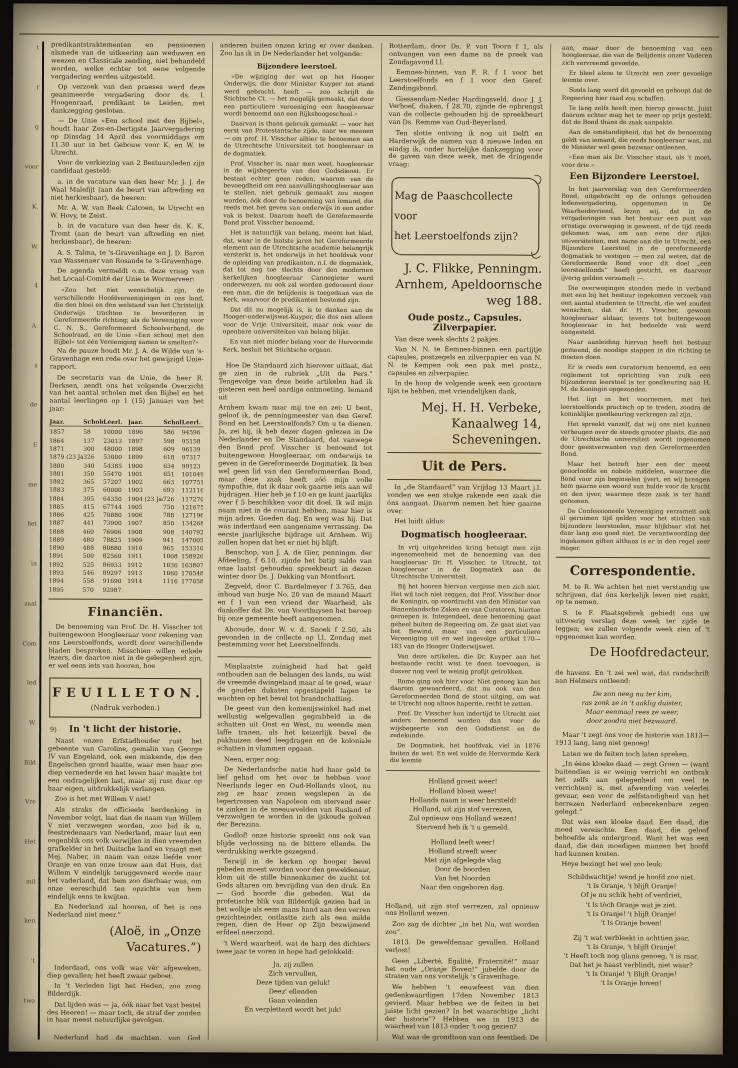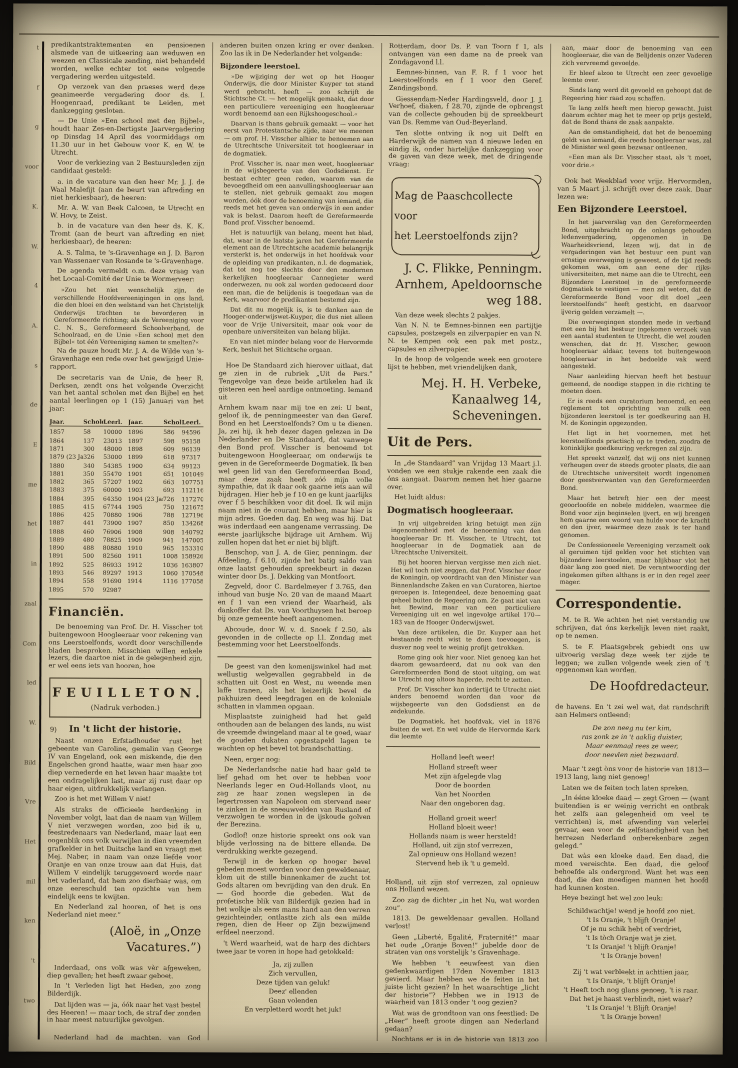--- a/index.html
+++ b/index.html
@@ -15,21 +15,21 @@
   .cols{position:absolute;left:6px;right:8px;top:30px;bottom:12px;display:flex;border-top:1.2px solid rgba(45,35,18,.85);padding-top:7px;}
   .edge{width:20px;flex:none;display:flex;flex-direction:column;justify-content:space-between;align-items:flex-end;
     padding:2px 3px 36px 0;border-right:2.5px solid #171310;font-size:6px;color:rgba(45,35,18,.8);overflow:hidden;}
   .edge .frag{white-space:nowrap;}
   .col{flex:1;padding:0 7px;overflow:hidden;border-right:1px solid rgba(45,35,18,.5);min-width:0;}
   .col:last-child{border-right:none;}
   .para{margin:0 0 2.5px;font-size:6.5px;line-height:1.22;text-align:justify;text-indent:7px;}
   .para.noindent{text-indent:0;}
   .para.small{font-size:6px;line-height:1.24;padding-left:4px;}
   .para.gap{margin-top:10px;}
-  .h{font-weight:bold;}
+  .h{text-align:center;font-weight:bold;}
   .h.xl{font-size:13px;margin:5px 0 6px;}
   .h.lg{font-size:12px;margin:4px 0 5px;letter-spacing:.5px;}
   .h.md{font-size:9px;margin:0 0 4px;}
   .h.sm{font-size:6.9px;margin:4px 0 2px;}
   .rule{border-top:1px solid rgba(45,35,18,.85);margin:5px 0;}
   .rule.thin{border-top-width:.5px;margin:2px 0 4px;}
   .divider{border-top:1px solid rgba(45,35,18,.75);margin:7px 0 6px;}
   .stats{display:grid;grid-template-columns:22% 13% 16% 23% 12% 14%;font-size:5.9px;line-height:1.4;margin:4px 0 4px;}
   .stats .hd{font-weight:bold;border-bottom:.5px solid rgba(45,35,18,.6);margin-bottom:1px;}
   .stats span{white-space:nowrap;overflow:hidden;}
@@ -253,22 +253,22 @@
         <p class="para small">Prof. Visscher is, naar men weet, hoogleeraar in de wijsbegeerte van den Godsdienst. Er bestaat echter geen reden, waarom van de bevoegdheid om een aanvullingshoogleeraar aan te stellen, niet gebruik gemaakt zou mogen worden, óók door de benoeming van iemand, die reeds met het geven van onderwijs in een ander vak is belast. Daarom heeft de Gereformeerde Bond prof. Visscher benoemd.</p>
         <p class="para small">Het is natuurlijk van belang, meent het blad, dat, waar in de laatste jaren het Gereformeerde element aan de Utrechtsche academie belangrijk versterkt is, het onderwijs in het hoofdvak voor de opleiding van predikanten, n.l. de dogmatiek, dat tot nog toe slechts door den modernen kerkelijken hoogleeraar Cannegieter werd onderwezen, nu ook zal worden gedoceerd door een man, die de belijdenis is toegedaan van de Kerk, waarvoor de predikanten bestemd zijn.</p>
         <p class="para small">Dat dit nu mogelijk is, is te danken aan de Hooger-onderwijswet-Kuyper, die dus niet alleen voor de Vrije Universiteit, maar ook voor de openbare universiteiten van belang blijkt.</p>
         <p class="para small">En van niet minder belang voor de Hervormde Kerk, besluit het Stichtsche orgaan.</p>
         <p class="para gap">Hoe De Standaard zich hierover uitlaat, dat ge zien in de rubriek „Uit de Pers.” Tengevolge van deze beide artikelen had ik gisteren een heel aardige ontmoeting. Iemand uit</p>
         <p class="para noindent">Arnhem kwam naar mij toe en zei: U bent, geloof ik, de penningmeester van den Geref. Bond en het Leerstoelfonds? Om u te dienen. Ja, zei hij, ik heb dezer dagen gelezen in De Nederlander en De Standaard, dat vanwege den Bond prof. Visscher is benoemd tot buitengewoon Hoogleeraar, om onderwijs te geven in de Gereformeerde Dogmatiek. Ik ben wel geen lid van den Gereformeerden Bond, maar deze zaak heeft zóó mijn volle sympathie, dat ik daar ook gaarne iets aan wil bijdragen. Hier heb je f 10 en ge kunt jaarlijks over f 5 beschikken voor dit doel. Ik wil mijn naam niet in de courant hebben, maar hier is mijn adres. Goeden dag. En weg was hij. Dat was inderdaad een aangename verrassing. De eerste jaarlijksche bijdrage uit Arnhem. Wij zullen hopen dat het er niet bij blijft.</p>
         <p class="para">Benschop, van J. A. de Gier, penningm. der Afdeeling, f 6.10, zijnde het batig saldo van onze laatst gehouden spreekbeurt in dezen winter door Ds. J. Dekking van Montfoort.</p>
         <p class="para">Zegveld, door C. Bardelmeyer f 3.765, den inhoud van busje No. 20 van de maand Maart en f 1 van een vriend der Waarheid, als dankoffer dat Ds. van Voorthuysen het beroep bij onze gemeente heeft aangenomen.</p>
         <p class="para">Abcoude, door W. v. d. Snoek f 2.50, als gevonden in de collecte op l.l. Zondag met bestemming voor het Leerstoelfonds.</p>
         <div class="divider"></div>
+        <p class="para">Misplaatste zuinigheid had het geld onthouden aan de belangen des lands, nu wist de vreemde dwingeland maar al te goed, waar de gouden dukaten opgestapeld lagen te wachten op het bevel tot brandschatting.</p>
         <p class="para">De geest van den komenijswinkel had met wellustig welgevallen gegrabbeld in de schatten uit Oost en West, nu weende men laffe tranen, als het keizerlijk bevel de pakhuizen deed leegdragen en de koloniale schatten in vlammen opgaan.</p>
-        <p class="para">Misplaatste zuinigheid had het geld onthouden aan de belangen des lands, nu wist de vreemde dwingeland maar al te goed, waar de gouden dukaten opgestapeld lagen te wachten op het bevel tot brandschatting.</p>
         <p class="para">Neen, erger nog:</p>
         <p class="para">De Nederlandsche natie had haar geld te lief gehad om het over te hebben voor Neerlands leger en Oud-Hollands vloot, nu zag ze haar zonen wegslepen in de legertrossen van Napoleon om stervend neer te zinken in de sneeuwvelden van Rusland of verzwolgen te worden in de ijskoude golven der Berezina.</p>
         <p class="para">Godlof! onze historie spreekt ons ook van blijde verlossing na de bittere ellende. De verdrukking werkte gezegend.</p>
         <p class="para">Terwijl in de kerken op hooger bevel gebeden moest worden voor den geweldenaar, klom uit de stille binnenkamer de zucht tot Gods altaren om bevrijding van den druk. En — God hoorde die gebeden. Wat de profetische blik van Bilderdijk gezien had in het wolkje als eens mans hand aan den verren gezichteinder, ontlastte zich als een milde regen, dien de Heer op Zijn bezwijmend erfdeel neerzond.</p>
         <p class="para">'t Werd waarheid, wat de harp des dichters twee jaar te voren in hope had getokkeld:</p>
         <div class="poem">
           <div class="pl">Ja, zij zullen</div>
           <div class="pl">Zich vervullen,</div>
           <div class="pl">Deze tijden van geluk!</div>
           <div class="pl">Deez' ellenden</div>
@@ -282,20 +282,21 @@
         <p class="para">Giessendam-Neder Hardingsveld, door J. J. Verhoef, diaken, f 28.70, zijnde de opbrengst van de collecte gehouden bij de spreekbeurt van Ds. Remme van Oud-Beyerland.</p>
         <p class="para">Ten slotte ontving ik nog uit Delft en Harderwijk de namen van 4 nieuwe leden en eindig ik, onder hartelijke dankzegging voor de gaven van deze week, met de dringende vraag:</p>
         <div class="obox">
           <div class="ol">Mag de Paaschcollecte voor</div>
           <div class="ol">het Leerstoelfonds zijn?</div>
         </div>
         <div class="sigwrap">
           <div class="sig">J. C. Flikke, Penningm.</div>
           <div class="sig">Arnhem, Apeldoornsche weg 188.</div>
         </div>
+        <div class="h md">Oude postz.,  Capsules.  Zilverpapier.</div>
         <p class="para">Van deze week slechts 2 pakjes.</p>
         <p class="para">Van N. N. te Eemnes-binnen een partijtje capsules, postzegels en zilverpapier en van N. N. te Kempen ook een pak met postz., capsules en zilverpapier.</p>
         <p class="para">In de hoop de volgende week een grootere lijst te hebben, met vriendelijken dank,</p>
         <div class="sigwrap">
           <div class="sig">Mej. H. H. Verbeke,</div>
           <div class="sig">Kanaalweg 14, Scheveningen.</div>
         </div>
         <div class="rule"></div>
         <div class="h xl">Uit de Pers.</div>
         <div class="rule thin"></div>
@@ -303,52 +304,51 @@
         <p class="para">Het luidt aldus:</p>
         <div class="h md">Dogmatisch hoogleeraar.</div>
         <p class="para small">In vrij uitgebreiden kring betuigt men zijn ingenomenheid met de benoeming van den hoogleeraar Dr. H. Visscher, te Utrecht, tot hoogleeraar in de Dogmatiek aan de Utrechtsche Universiteit.</p>
         <p class="para small">Bij het hooren hiervan vergisse men zich niet. Het wil toch niet zeggen, dat Prof. Visscher door de Koningin, op voordracht van den Minister van Binnenlandsche Zaken en van Curatoren, hiertoe geroepen is. Integendeel, deze benoeming gaat geheel buiten de Regeering om. Ze gaat niet van het Bewind, maar van een particuliere Vereeniging uit en wel ingevolge artikel 170—183 van de Hooger Onderwijswet.</p>
         <p class="para small">Van deze artikelen, die Dr. Kuyper aan het bestaande recht wist te doen toevoegen, is dusver nog veel te weinig profijt getrokken.</p>
         <p class="para small">Rome ging ook hier voor. Niet genoeg kan het daarom gewaardeerd, dat nu ook van den Gereformeerden Bond de stoot uitging, om wat te Utrecht nog altoos haperde, recht te zetten.</p>
         <p class="para small">Prof. Dr. Visscher kon indertijd te Utrecht niet anders benoemd worden dan voor de wijsbegeerte van den Godsdienst en de zedekunde.</p>
         <p class="para small">De Dogmatiek, het hoofdvak, viel in 1876 buiten de wet. En wel vulde de Hervormde Kerk die leemte</p>
         <div class="divider"></div>
         <div class="poem">
+          <div class="pl">Holland groeit weer!</div>
+          <div class="pl">Holland bloeit weer!</div>
+          <div class="pl">Hollands naam is weer hersteld!</div>
+          <div class="pl">Holland, uit zijn stof verrezen,</div>
+          <div class="pl">Zal opnieuw ons Holland wezen!</div>
+          <div class="pl">Stervend heb ik 't u gemeld.</div>
+        </div>
+        <div class="poem">
           <div class="pl">Holland leeft weer!</div>
           <div class="pl">Holland streeft weer</div>
           <div class="pl">Met zijn afgelegde vlag</div>
           <div class="pl">Door de boorden</div>
           <div class="pl">Van het Noorden</div>
           <div class="pl">Naar den ongeboren dag.</div>
-        </div>
-        <div class="poem">
-          <div class="pl">Holland groeit weer!</div>
-          <div class="pl">Holland bloeit weer!</div>
-          <div class="pl">Hollands naam is weer hersteld!</div>
-          <div class="pl">Holland, uit zijn stof verrezen,</div>
-          <div class="pl">Zal opnieuw ons Holland wezen!</div>
-          <div class="pl">Stervend heb ik 't u gemeld.</div>
         </div>
         <p class="para noindent gap">Holland, uit zijn stof verrezen, zal opnieuw ons Holland wezen.</p>
         <p class="para">Zoo zag de dichter „in het Nu, wat worden zou”.</p>
         <p class="para">1813. De geweldenaar gevallen. Holland verlost!</p>
         <p class="para">Geen „Liberté, Egalité, Fraternité!” maar het oude „Oranje Boven!” jubelde door de straten van ons vorstelijk 's Gravenhage.</p>
         <p class="para">We hebben 't eeuwfeest van dien gedenkwaardigen 17den November 1813 gevierd. Maar hebben we de feiten in het juiste licht gezien? In het waarachtige „licht der historie”? Hebben we in 1913 de waarheid van 1813 onder 't oog gezien?</p>
         <p class="para">Wat was de grondtoon van ons feestlied: De „Heer” heeft groote dingen aan Nederland gedaan?</p>
         <p class="para">Nochtans er is in de historie van 1813 zoo veel, wat de Nederlandsche natie reden geeft tot zelfverheffing.</p>
         <p class="para">Nederland is in 1813 vrij geworden, het heeft zich niet vrij gemaakt. En, schoon immer, daarom temeer moest op den voorgrond staan, wat God gewrocht heeft.</p>
       </div>
     <div class="col">
         <p class="para small noindent">aan, maar door de benoeming van een hoogleeraar, die van de Belijdenis onzer Vaderen zich vervreemd gevoelde.</p>
         <p class="para small">Er bleef alzoo te Utrecht een zeer gevoelige leemte over.</p>
         <p class="para small">Sinds lang werd dit gevoeld en gehoopt dat de Regeering hier raad zou schaffen.</p>
         <p class="para small">Te lang zelfs heeft men hierop gewacht. Juist daarom echter mag het te meer op prijs gesteld, dat de Bond thans de zaak aanpakte.</p>
         <p class="para small">Aan de omstandigheid, dat het de benoeming geldt van iemand, die reeds hoogleeraar was, zal de Minister wel geen bezwaar ontleenen.</p>
         <p class="para small">»Een man als Dr. Visscher staat, als 't moet, voor drie.«</p>
-        <p class="para gap">Ook het Weekblad voor vrijz. Hervormden, van 5 Maart j.l. schrijft over deze zaak. Daar lezen we:</p>
         <div class="h md">Een Bijzondere Leerstoel.</div>
         <p class="para small">In het jaarverslag van den Gereformeerden Bond, uitgebracht op de onlangs gehouden ledenvergadering, opgenomen in De Waarheidsvriend, lezen wij, dat in de vergaderingen van het bestuur een punt van ernstige overweging is geweest, of de tijd reeds gekomen was, om aan eene der rijks-universiteiten, met name aan die te Utrecht, een Bijzondere Leerstoel in de gereformeerde dogmatiek te vestigen — men zal weten, dat de Gereformeerde Bond voor dit doel „een leerstoelfonds” heeft gesticht, en daarvoor ijverig gelden verzamelt —.</p>
         <p class="para small">Die overwegingen stonden mede in verband met een bij het bestuur ingekomen verzoek van een aantal studenten te Utrecht, die wel zouden wenschen, dat dr. H. Visscher, gewoon hoogleeraar aldaar, tevens tot buitengewoon hoogleeraar in het bedoelde vak werd aangesteld.</p>
         <p class="para small">Naar aanleiding hiervan heeft het bestuur gemeend, de noodige stappen in die richting te moeten doen.</p>
         <p class="para small">Er is reeds een curatorium benoemd, en een reglement tot oprichting van zulk een bijzonderen leerstoel is ter goedkeuring aan H. M. de Koningin opgezonden.</p>
         <p class="para small">Het ligt in het voornemen, met het leerstoelfonds practisch op te treden, zoodra de koninklijke goedkeuring verkregen zal zijn.</p>
         <p class="para small">Het spreekt vanzelf, dat wij ons niet kunnen verheugen over de steeds grooter plaats, die aan de Utrechtsche universiteit wordt ingenomen door geestverwanten van den Gereformeerden Bond.</p>
         <p class="para small">Maar het betreft hier een der meest geoorloofde en nobele middelen, waarmee die Bond voor zijn beginselen ijvert, en wij brengen hem gaarne een woord van hulde voor de kracht en den ijver, waarmee deze zaak is ter hand genomen.</p>
         <p class="para small">De Confessioneele Vereeniging verzamelt ook al geruimen tijd gelden voor het stichten van bijzondere leerstoelen, maar blijkbaar vlot het daar lang zoo goed niet. De verantwoording der ingekomen giften althans is er in den regel zeer mager.</p>
         <div class="rule"></div>
@@ -356,21 +356,21 @@
         <p class="para">M. te R. We achten het niet verstandig uw schrijven, dat óns kerkelijk leven niet raakt, op te nemen.</p>
         <p class="para">S. te F. Plaatsgebrek gebiedt ons uw uitvoerig verslag deze week ter zijde te leggen; we zullen volgende week zien of 't opgenomen kan worden.</p>
         <div class="sigwrap">
           <div class="sig">De Hoofdredacteur.</div>
         </div>
         <p class="para noindent gap">de havens. En 't zei wel wat, dat randschrift aan Helmers ontleend:</p>
         <div class="poem italic">
           <div class="pl">De zon neeg nu ter kim,</div>
           <div class="pl">ras zonk ze in 't aaklig duister,</div>
           <div class="pl">Maar eenmaal rees ze weer,</div>
-          <div class="pl">door neevlen niet bezwaard.</div>
+          <div class="pl">door zoodra niet bezwaard.</div>
         </div>
         <p class="para">Maar 't zegt òns voor de historie van 1813—1913 lang, lang niet genoeg!</p>
         <p class="para">Laten we de feiten toch laten spreken.</p>
         <p class="para">„In ééne kloeke daad — zegt Groen — (want buitendien is er weinig verricht en ontbrak het zelfs aan gelegenheid om veel te verrichten) is, met afwending van velerlei gevaar, een voor de zelfstandigheid van het herrezen Nederland onberekenbare zegen gelegd.”</p>
         <p class="para">Dat wàs een kloeke daad. Een daad, die moed vereischte. Een daad, die geloof behoefde als ondergrond. Want het was een daad, die den moedigen mannen het hoofd had kunnen kosten.</p>
         <p class="para">Heye bezingt het wel zoo leuk:</p>
         <div class="poem">
           <div class="pl">Schildwachtje! wend je hoofd zoo niet.</div>
           <div class="pl">'t Is Oranje, 't blijft Oranje!</div>
           <div class="pl">Of je nu schik hebt of verdriet,</div>

